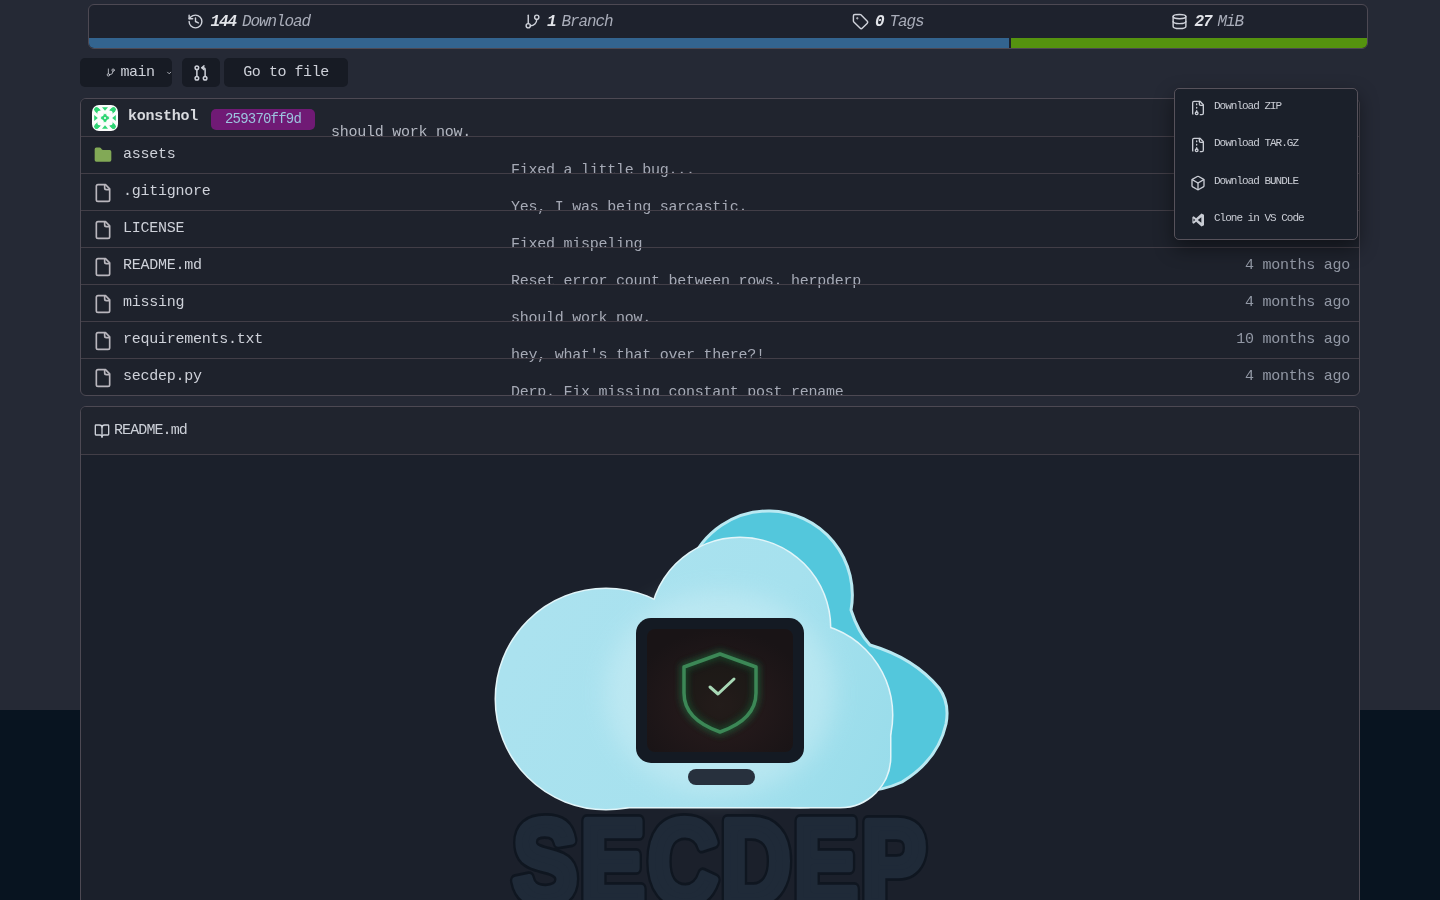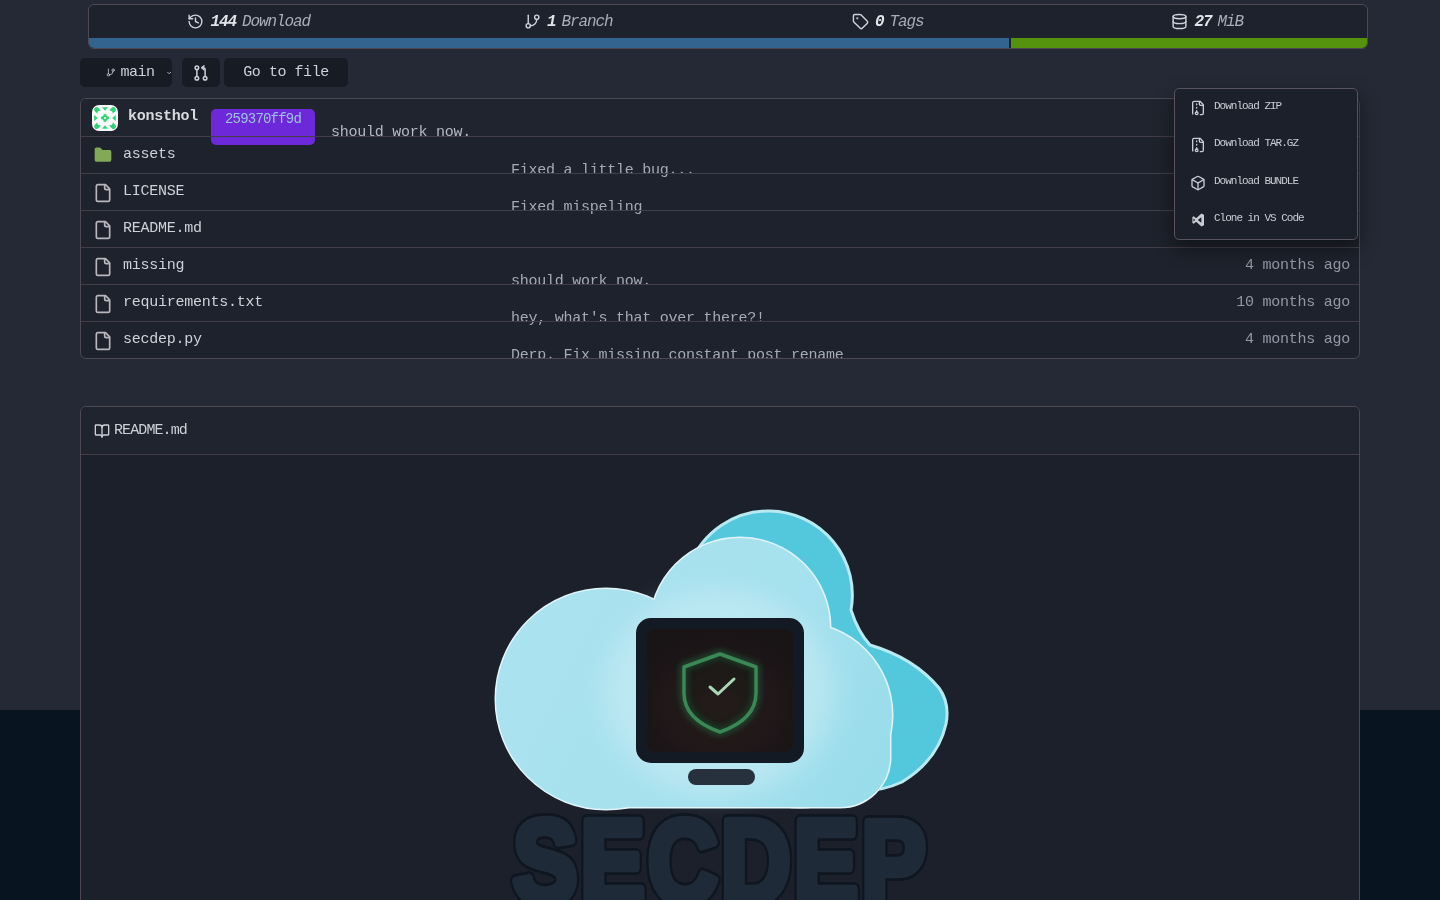--- a/index.html
+++ b/index.html
@@ -169,44 +169,53 @@
         <path d="M23.8 10 v6 l-3.6 -3 z"></path>
         <path d="M6 3.2 l2.5 2 -3.3 1.3 z"></path>
         <path d="M20 3.2 l-2.5 2 3.3 1.3 z"></path>
         <path d="M6 22.8 l2.5 -2 -3.3 -1.3 z"></path>
         <path d="M20 22.8 l-2.5 -2 3.3 -1.3 z"></path>
         <circle cx="13" cy="13" r="2.6"></circle>
       </g>
       <circle cx="13" cy="13" r="1.1" fill="#fcfdfc"></circle>
     </svg>
     <span style="position:absolute; left:47px; top:9px; color:#d8dade; font-weight:bold;">konsthol</span>
-    <span style="position:absolute; left:130px; top:10px; width:104px; height:36px; background:#6d28d9; border-radius:5px; color:#9cc3de; font-size:14px; letter-spacing:-0.8px; text-align:center; line-height:21px;">259370ff9d</span>
+    <span style="position:absolute; left:130px; top:10px; width:104px; height:21px; background:#701a75; border-radius:5px; color:#9cc3de; font-size:14px; letter-spacing:-0.8px; text-align:center; line-height:21px;">259370ff9d</span>
     <span class="fmsg" style="left:250px; color:#b4b8c2;">should work now.</span>
   </div>
   <div class="crow" id="r1">
       <svg class="ficon" style="left:12px; top:8px;" width="20" height="20" viewBox="0 0 24 24" fill="#82a956">
         <path d="M20 20a2 2 0 0 0 2-2V8a2 2 0 0 0-2-2h-7.9a2 2 0 0 1-1.69-.9L9.6 3.9A2 2 0 0 0 7.93 3H4a2 2 0 0 0-2 2v13a2 2 0 0 0 2 2Z"></path>
       </svg>
       <span class="fname">assets</span>
       <span class="fmsg">Fixed a little bug...</span>
     </div>
+  <div class="crow" id="r2">
+      <svg class="ficon" style="left:12px; top:9px;" width="20" height="20" viewBox="0 0 24 24" fill="none" stroke="#b9b6bd" stroke-width="2" stroke-linejoin="round">
+        <path d="M15 2H6a2 2 0 0 0-2 2v16a2 2 0 0 0 2 2h12a2 2 0 0 0 2-2V7Z"></path>
+        <path d="M14 2v4a2 2 0 0 0 2 2h4"></path>
+      </svg>
+      <span class="fname">.gitignore</span>
+      <span class="fmsg">Yes, I was being sarcastic.</span>
+    </div>
   <div class="crow" id="r3">
       <svg class="ficon" style="left:12px; top:9px;" width="20" height="20" viewBox="0 0 24 24" fill="none" stroke="#b9b6bd" stroke-width="2" stroke-linejoin="round">
         <path d="M15 2H6a2 2 0 0 0-2 2v16a2 2 0 0 0 2 2h12a2 2 0 0 0 2-2V7Z"></path>
         <path d="M14 2v4a2 2 0 0 0 2 2h4"></path>
       </svg>
       <span class="fname">LICENSE</span>
       <span class="fmsg">Fixed mispeling</span>
     </div>
   <div class="crow" id="r4">
       <svg class="ficon" style="left:12px; top:9px;" width="20" height="20" viewBox="0 0 24 24" fill="none" stroke="#b9b6bd" stroke-width="2" stroke-linejoin="round">
         <path d="M15 2H6a2 2 0 0 0-2 2v16a2 2 0 0 0 2 2h12a2 2 0 0 0 2-2V7Z"></path>
         <path d="M14 2v4a2 2 0 0 0 2 2h4"></path>
       </svg>
       <span class="fname">README.md</span>
+      <span class="fmsg">Reset error count between rows. herpderp</span>
       <span class="ftime">4 months ago</span>
     </div>
   <div class="crow" id="r5">
       <svg class="ficon" style="left:12px; top:9px;" width="20" height="20" viewBox="0 0 24 24" fill="none" stroke="#b9b6bd" stroke-width="2" stroke-linejoin="round">
         <path d="M15 2H6a2 2 0 0 0-2 2v16a2 2 0 0 0 2 2h12a2 2 0 0 0 2-2V7Z"></path>
         <path d="M14 2v4a2 2 0 0 0 2 2h4"></path>
       </svg>
       <span class="fname">missing</span>
       <span class="fmsg">should work now.</span>
       <span class="ftime">4 months ago</span>

